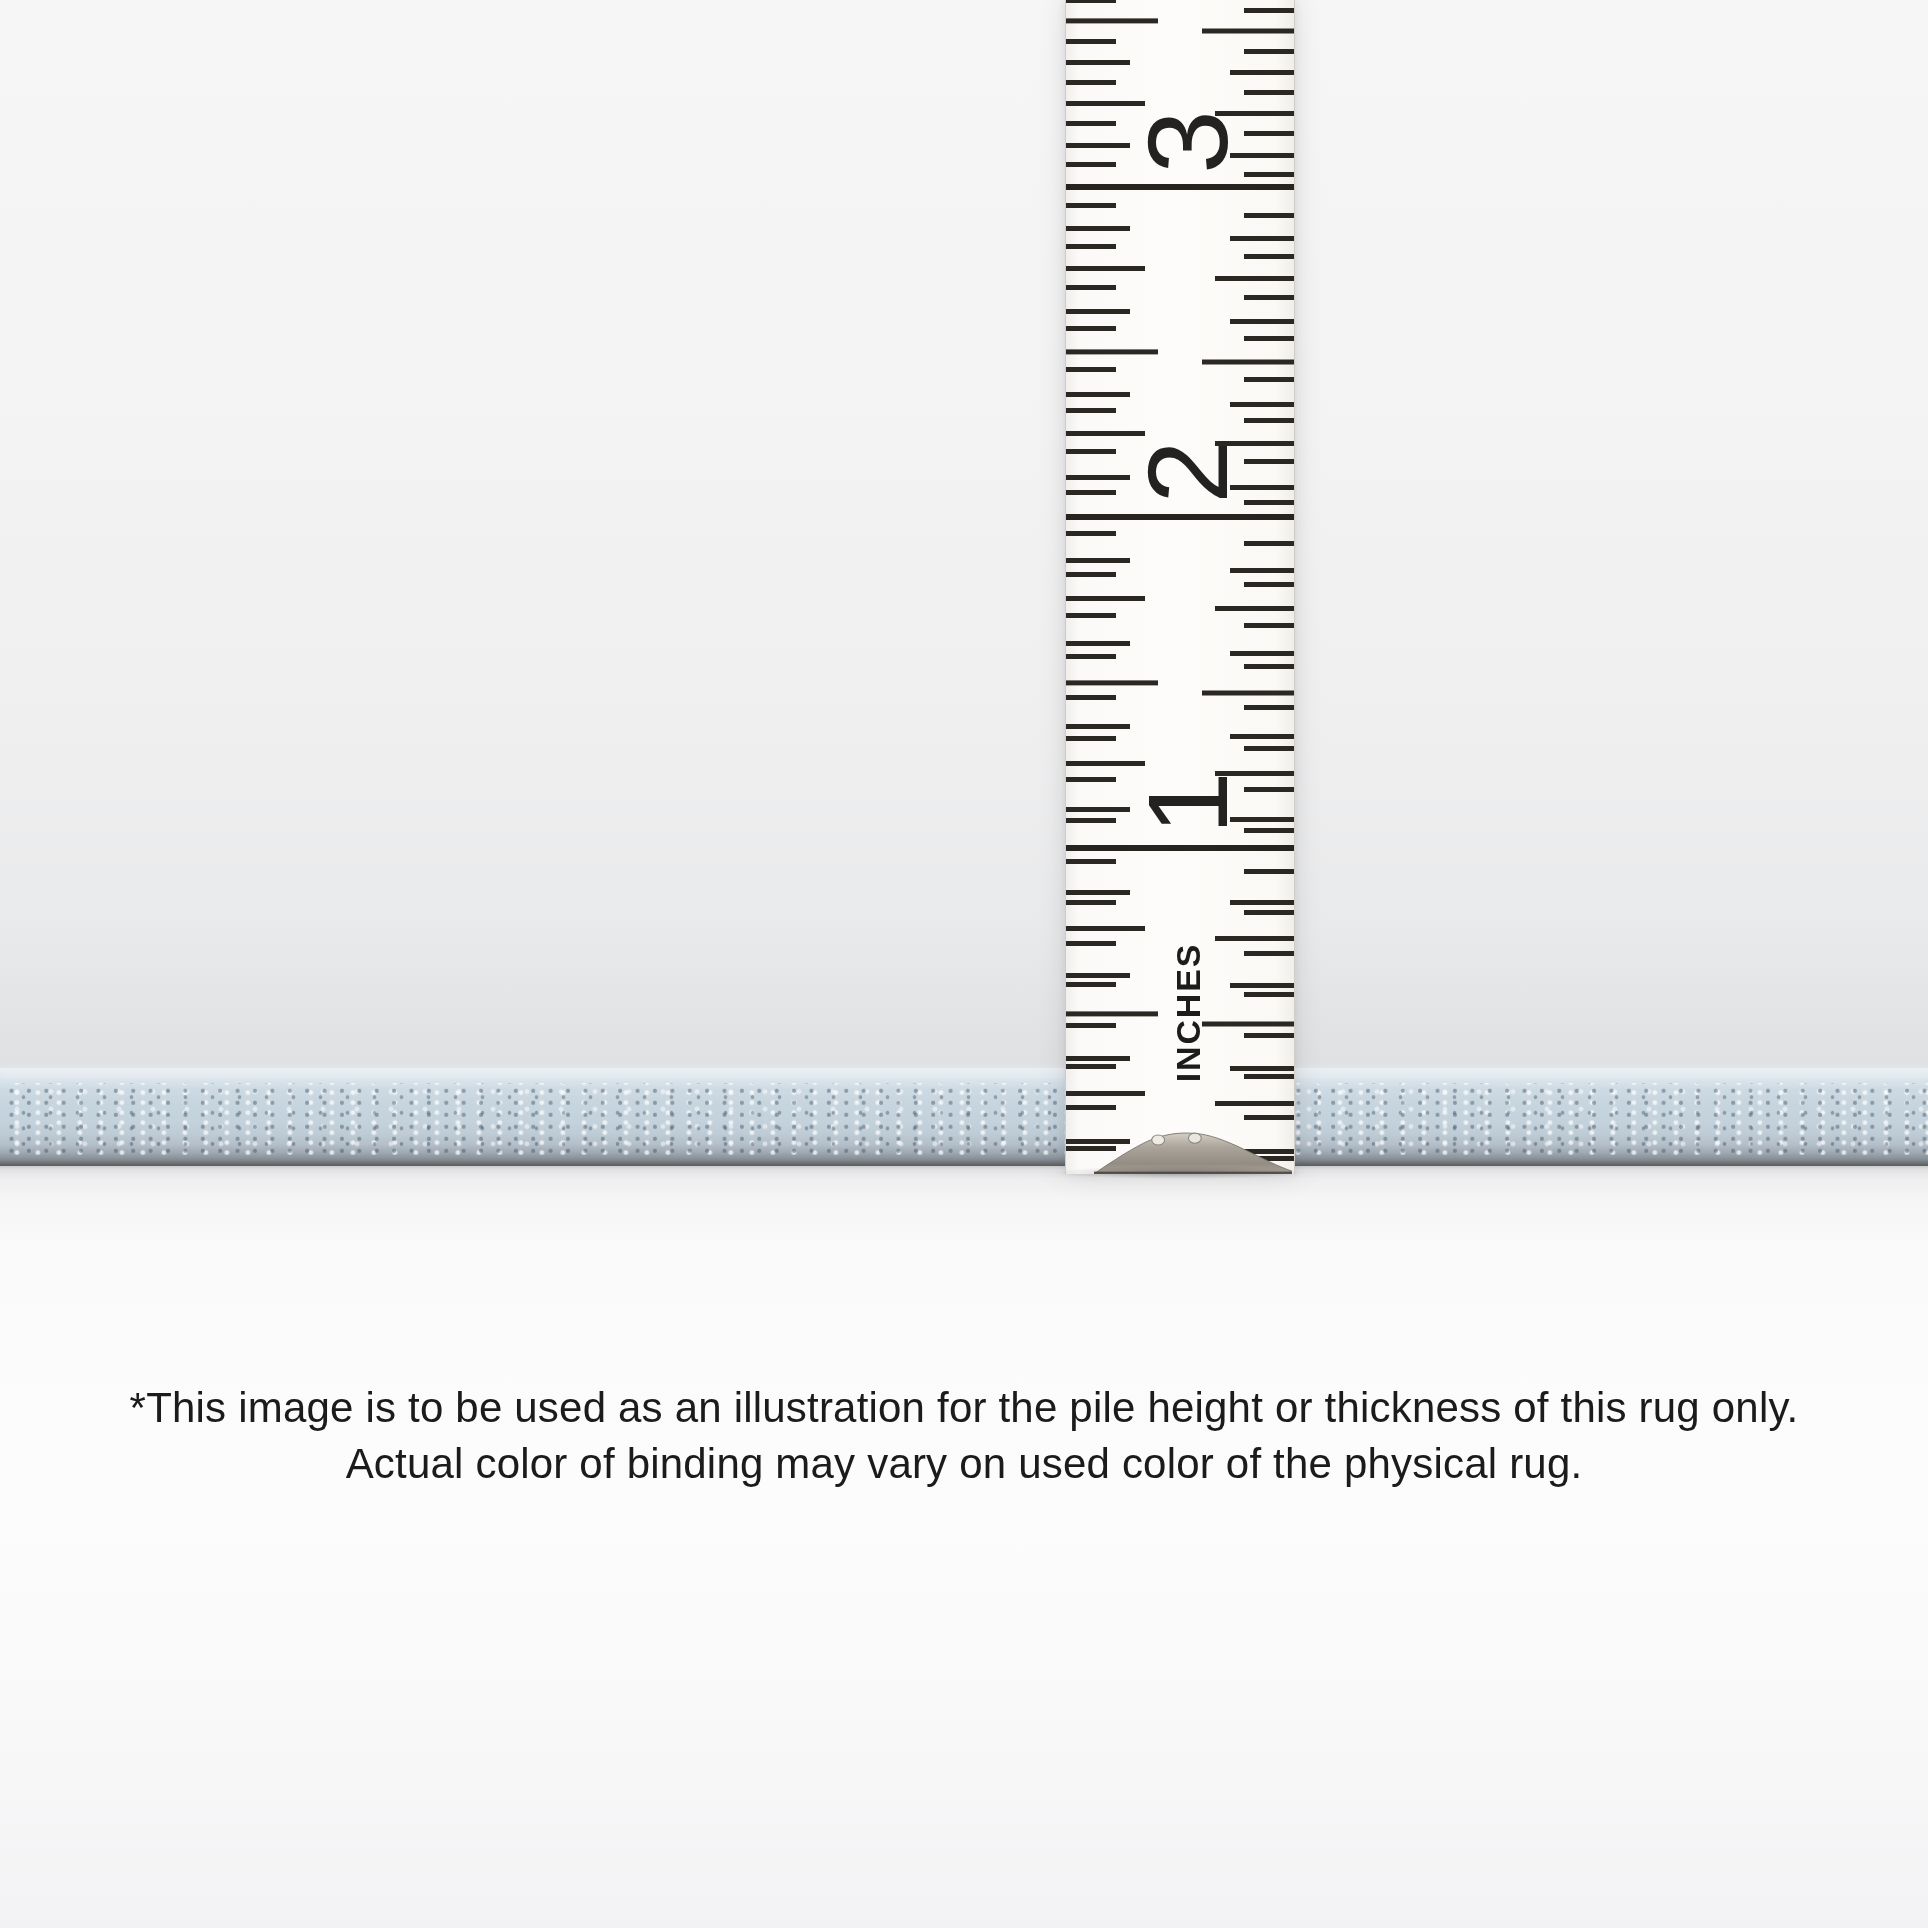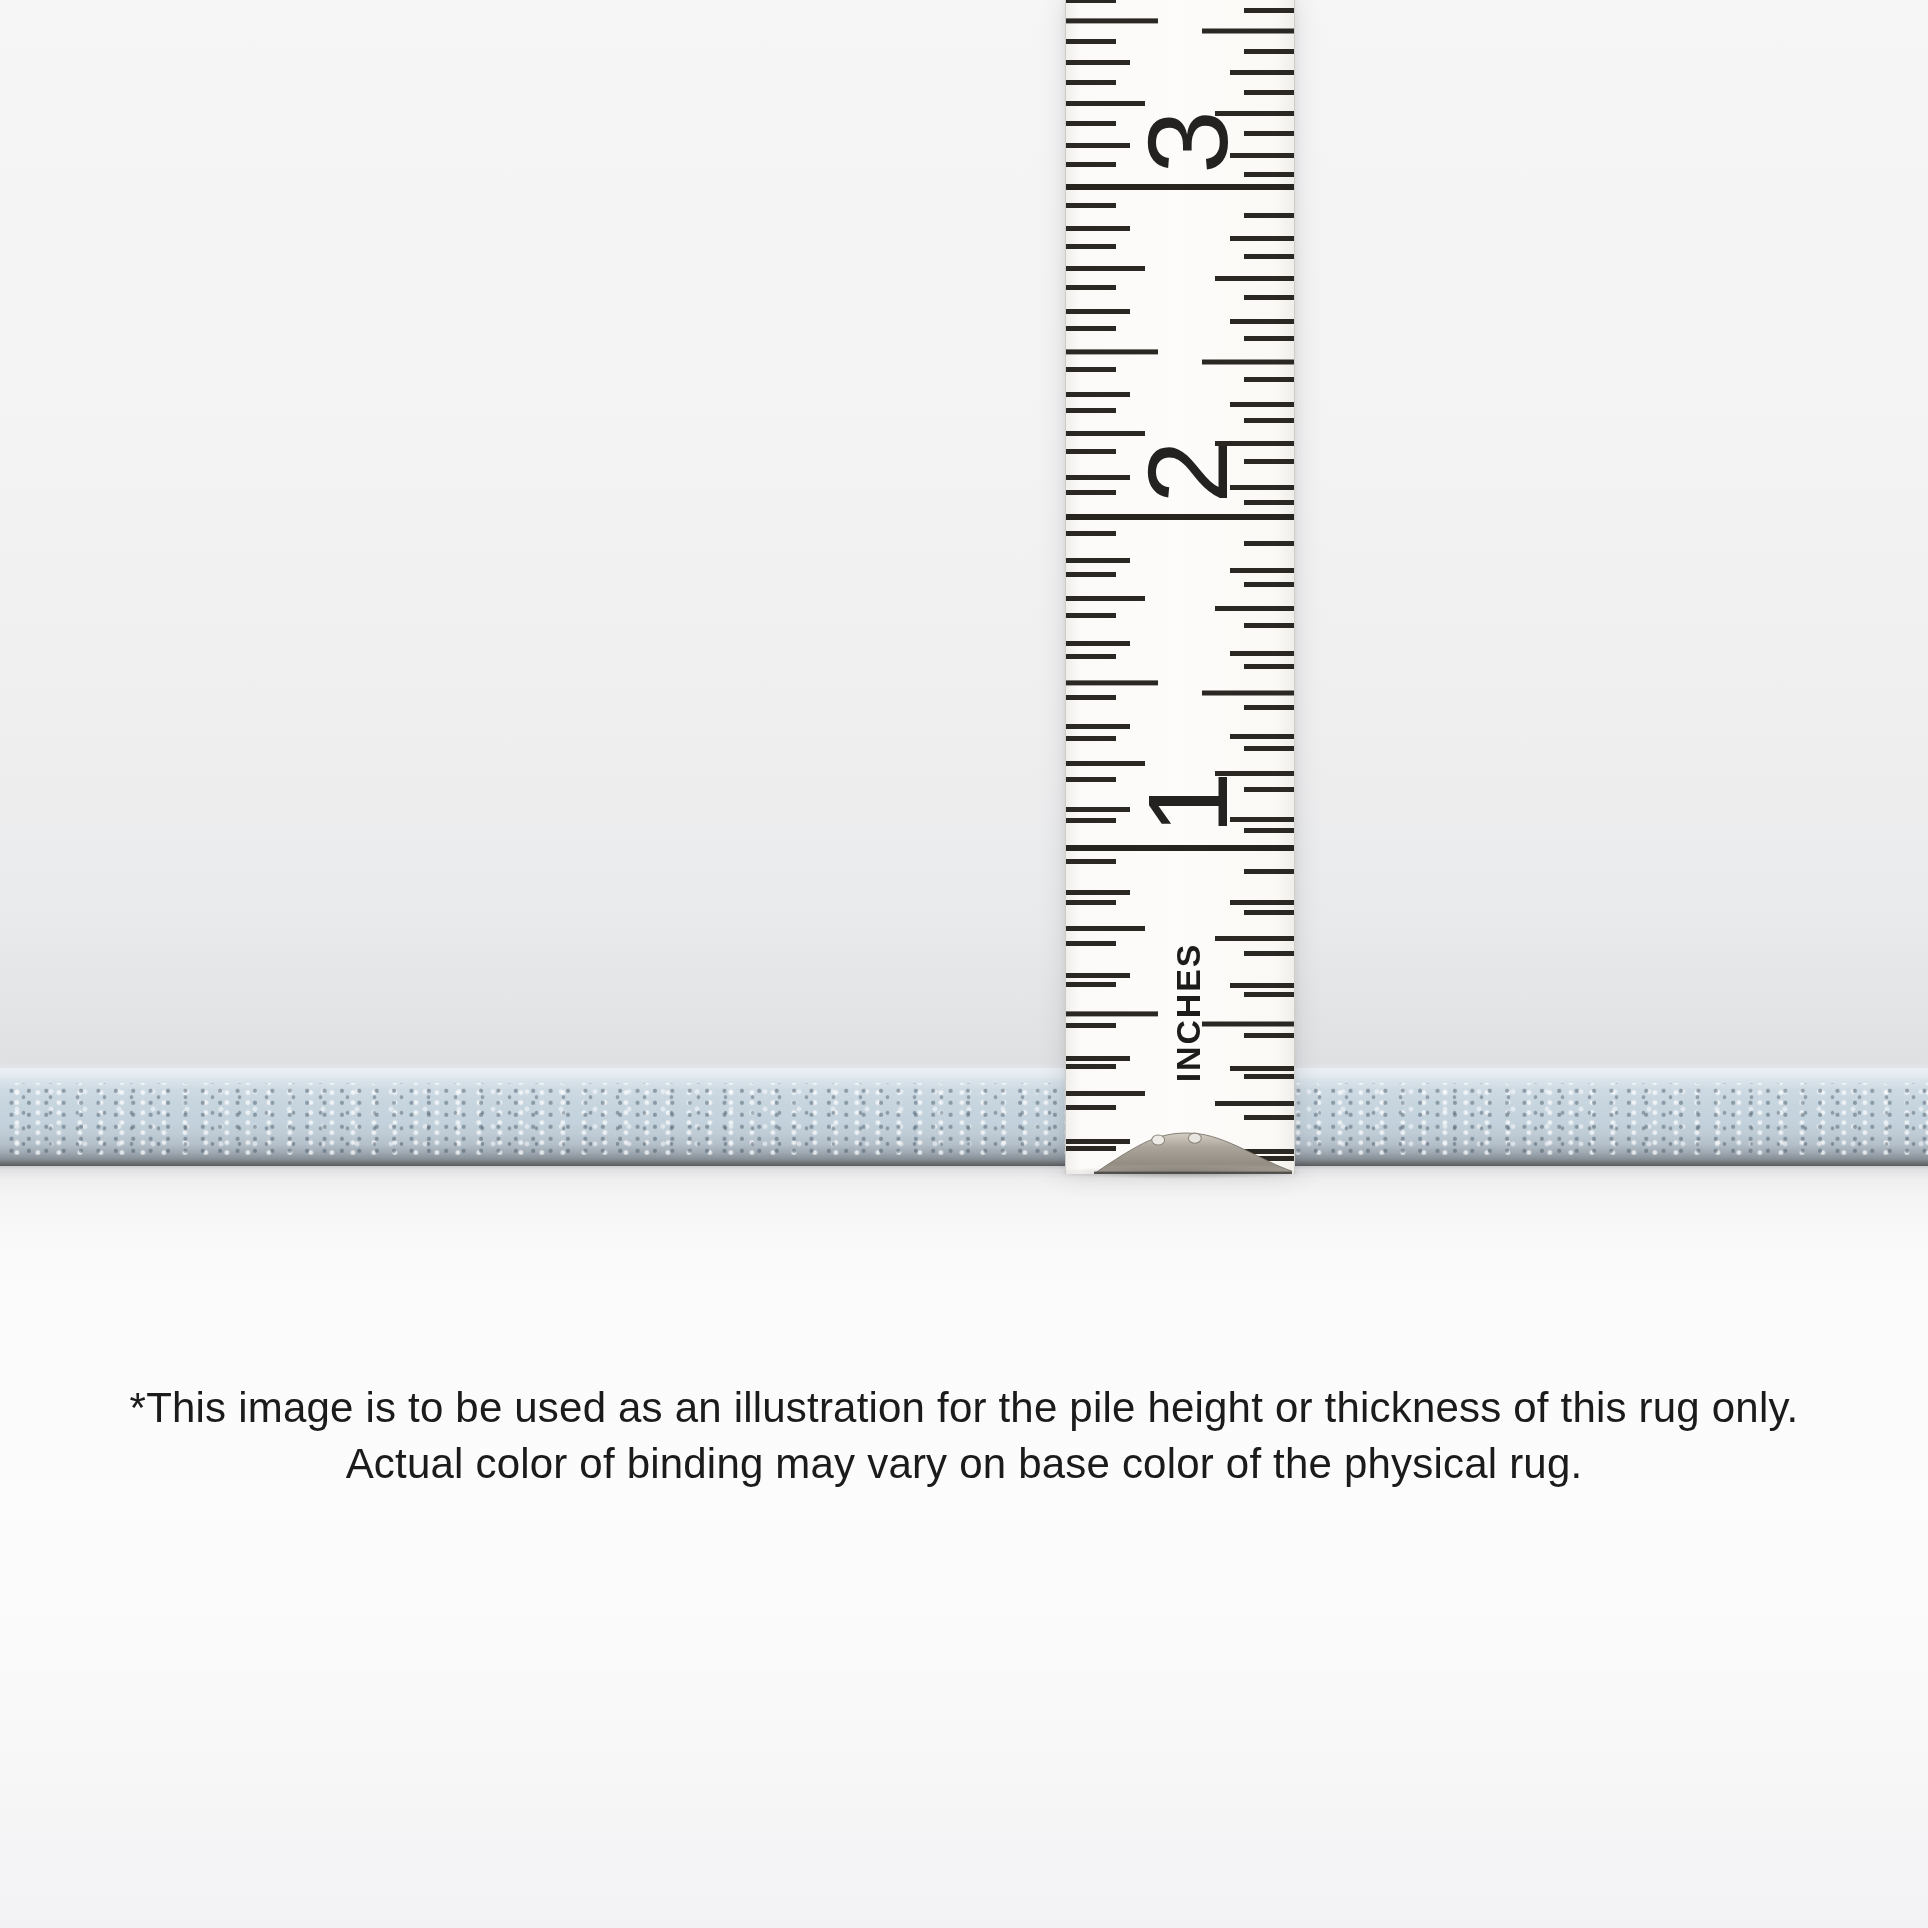--- a/index.html
+++ b/index.html
@@ -161,17 +161,17 @@
       <ellipse cx="70" cy="13" rx="7" ry="5.5" fill="#eeebe6" stroke="#8d877d" stroke-width="1.2"></ellipse>
       <ellipse cx="110" cy="11" rx="7" ry="5.5" fill="#e9e6e0" stroke="#8d877d" stroke-width="1.2"></ellipse>
       <rect x="0" y="47.5" width="216" height="2.5" fill="#53504a"></rect>
     </svg>
 
     <div class="tape-contact-shadow"></div>
   </div>
 
   <div class="caption">
     <div>*This image is to be used as an illustration for the pile height or thickness of this rug only.</div>
-    <div>Actual color of binding may vary on base color of the physical rug.</div>
+    <div>Actual color of binding may vary on used color of the physical rug.</div>
   </div>
 
 </div>
 
 
 </body></html>

